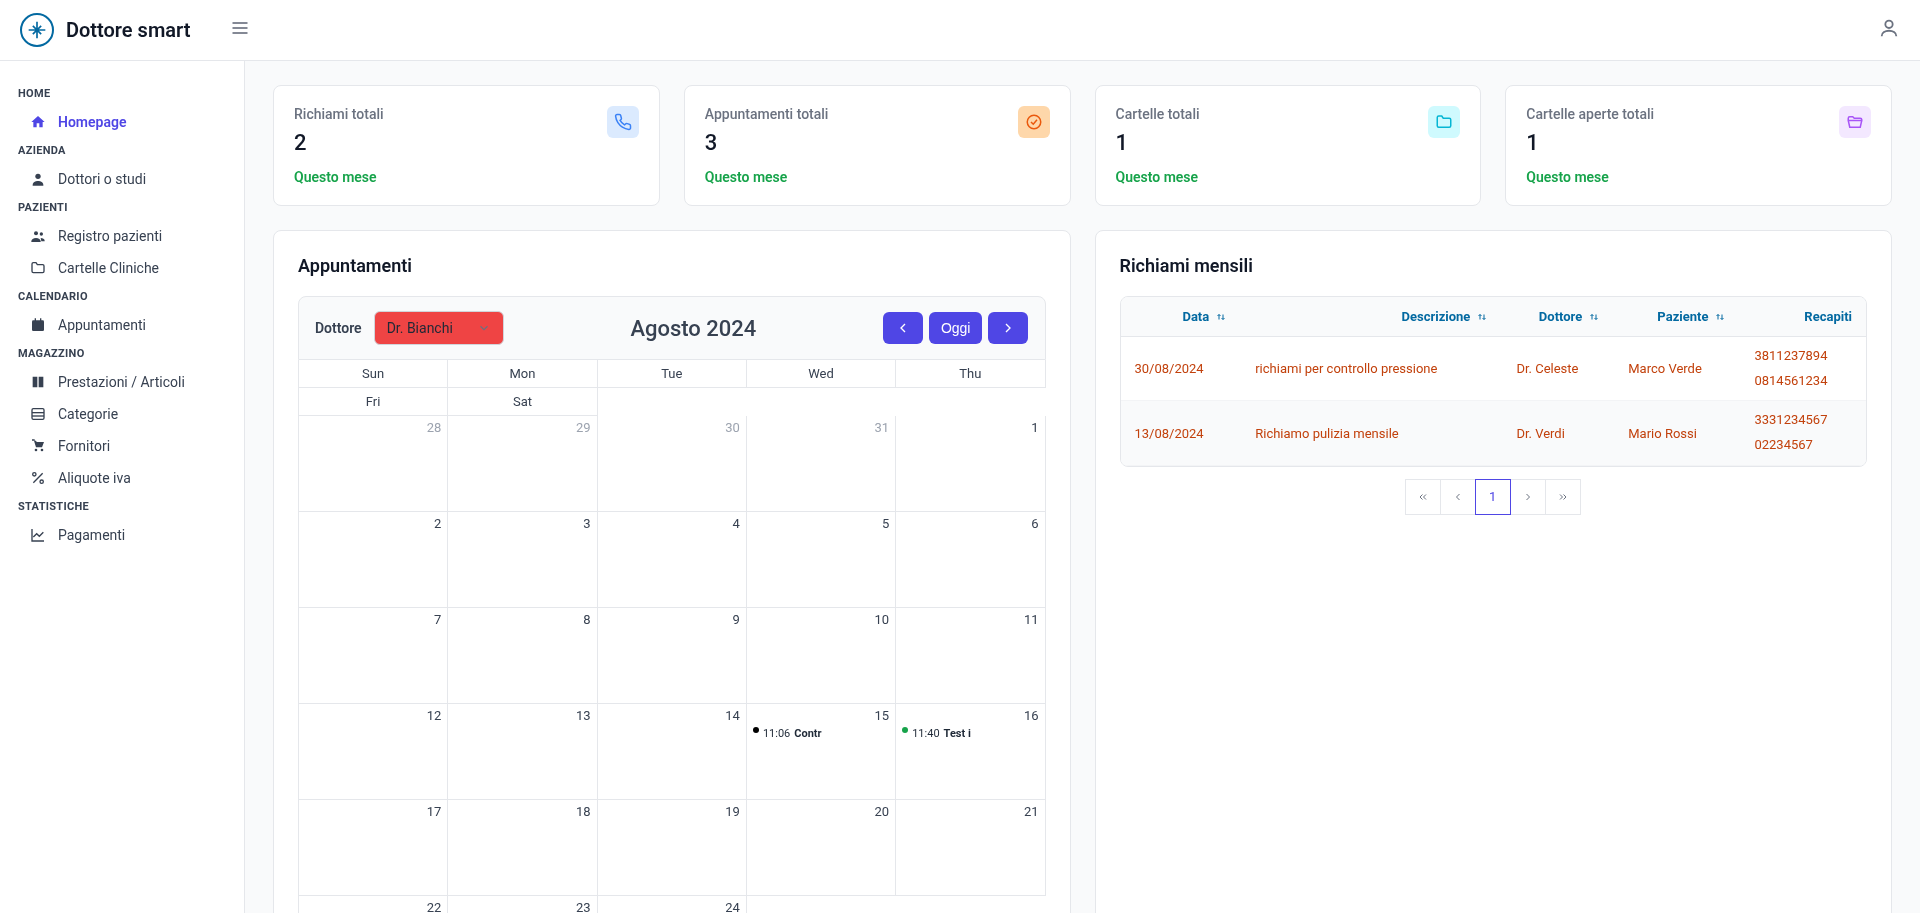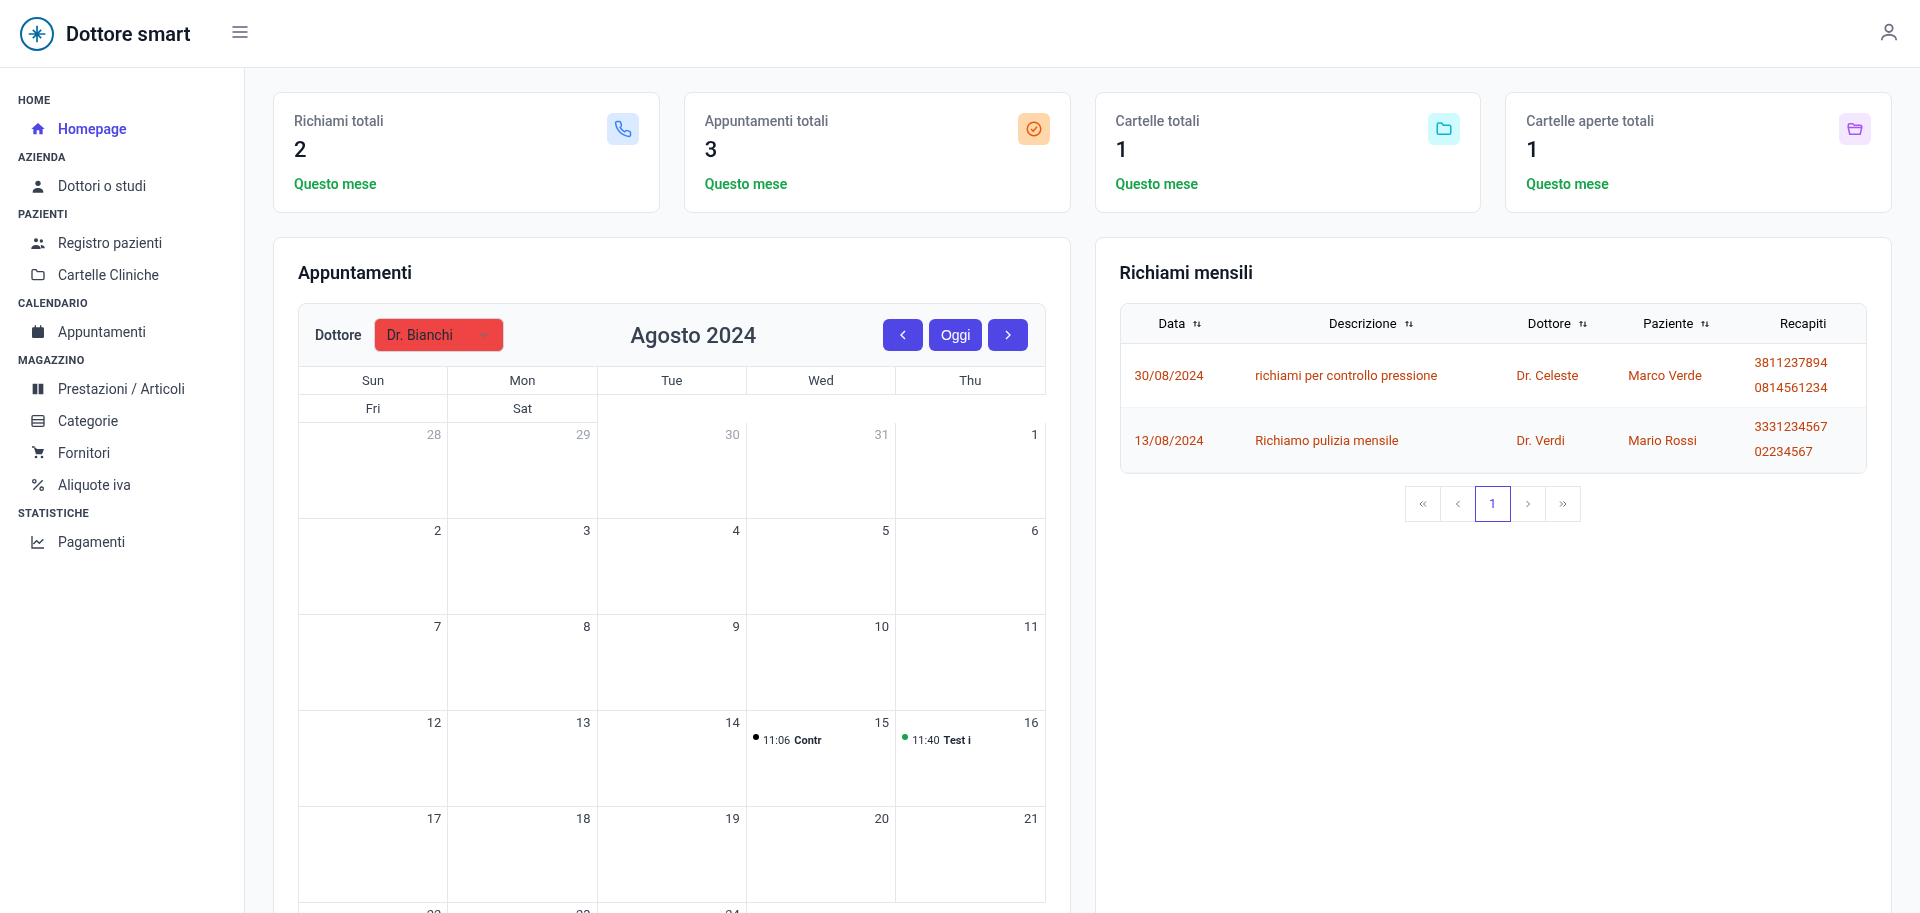--- a/index.html
+++ b/index.html
@@ -1,17 +1,17 @@
 <!DOCTYPE html>
 <html><head>
 <meta charset="utf-8">
 <style>
 * { box-sizing: border-box; margin: 0; padding: 0; }
 body { font-family: -apple-system, BlinkMacSystemFont, "Segoe UI", Roboto, sans-serif; color: #1f2937; background: #f9fafb; }
-.header { height: 68px; background: #fff; border-bottom: 1px solid #e5e7eb; display: flex; align-items: center; justify-content: space-between; padding: 0 20px; }
+.header { height: 61px; background: #fff; border-bottom: 1px solid #e5e7eb; display: flex; align-items: center; justify-content: space-between; padding: 0 20px; }
 .header-left { display: flex; align-items: center; gap: 40px; }
 .brand { display: flex; align-items: center; gap: 12px; }
 .brand-logo { width: 34px; height: 34px; border: 2px solid #0369a1; border-radius: 50%; display: flex; align-items: center; justify-content: center; color: #0369a1; font-size: 14px; font-weight: bold; }
 .brand-name { font-size: 20px; font-weight: 600; color: #111827; }
 .hamburger { color: #6b7280; cursor: pointer; }
 .user-icon { color: #6b7280; cursor: pointer; }
 .layout { display: flex; }
 .sidebar { width: 245px; background: #fff; border-right: 1px solid #e5e7eb; padding: 20px 0; min-height: calc(100vh - 61px); }
 .sb-title { font-size: 11px; font-weight: 700; color: #374151; padding: 6px 18px; letter-spacing: 0.3px; }
 .sb-item { display: flex; align-items: center; gap: 12px; padding: 8px 18px 8px 30px; font-size: 14px; color: #374151; cursor: pointer; }
@@ -40,21 +40,21 @@
 .cal-head { display: grid; grid-template-columns: repeat(5, 1fr); }
 .cal-head-cell { border-right: 1px solid #e5e7eb; border-bottom: 1px solid #e5e7eb; padding: 6px; text-align: center; font-size: 13px; color: #374151; }
 .cal-body { display: grid; grid-template-columns: repeat(5, 1fr); }
 .cal-cell { border-right: 1px solid #e5e7eb; border-bottom: 1px solid #e5e7eb; height: 96px; padding: 4px 6px; font-size: 13px; position: relative; overflow: hidden; }
 .cal-date { text-align: right; color: #374151; }
 .cal-date.muted { color: #9ca3af; }
 .cal-event { display: flex; gap: 4px; font-size: 11px; margin-top: 4px; white-space: nowrap; overflow: hidden; }
 .dot { width: 6px; height: 6px; border-radius: 50%; flex-shrink: 0; }
 .tbl-wrap { border: 1px solid #e5e7eb; border-radius: 8px; overflow: hidden; }
 .tbl { width: 100%; border-collapse: collapse; }
-.tbl th { background: #f9fafb; text-align: center; font-size: 13px; font-weight: 400; color: #000000; padding: 12px 14px; border-bottom: 1px solid #e5e7eb; }
+.tbl th { background: #f9fafb; text-align: right; font-size: 13px; font-weight: 700; color: #0369a1; padding: 12px 14px; border-bottom: 1px solid #e5e7eb; }
 .tbl th .sort { display: inline-flex; align-items: center; gap: 6px; }
 .tbl td { font-size: 13px; color: #c2410c; padding: 7px 14px; border-bottom: 1px solid #f3f4f6; vertical-align: middle; }
 .tbl tr:nth-child(even) td { background: #f9fafb; }
 .contact-line { line-height: 1.9; }
 .paginator { display: flex; justify-content: center; gap: 0; margin-top: 12px; }
 .pg-btn { width: 36px; height: 36px; border: 1px solid #e5e7eb; background: #fff; display: flex; align-items: center; justify-content: center; font-size: 13px; color: #6b7280; cursor: pointer; margin-left: -1px; }
 .pg-btn.active { border-color: #4f46e5; color: #4f46e5; position: relative; z-index: 1; }
 .sort-icon { width: 12px; height: 12px; }
 </style>
 </head>

